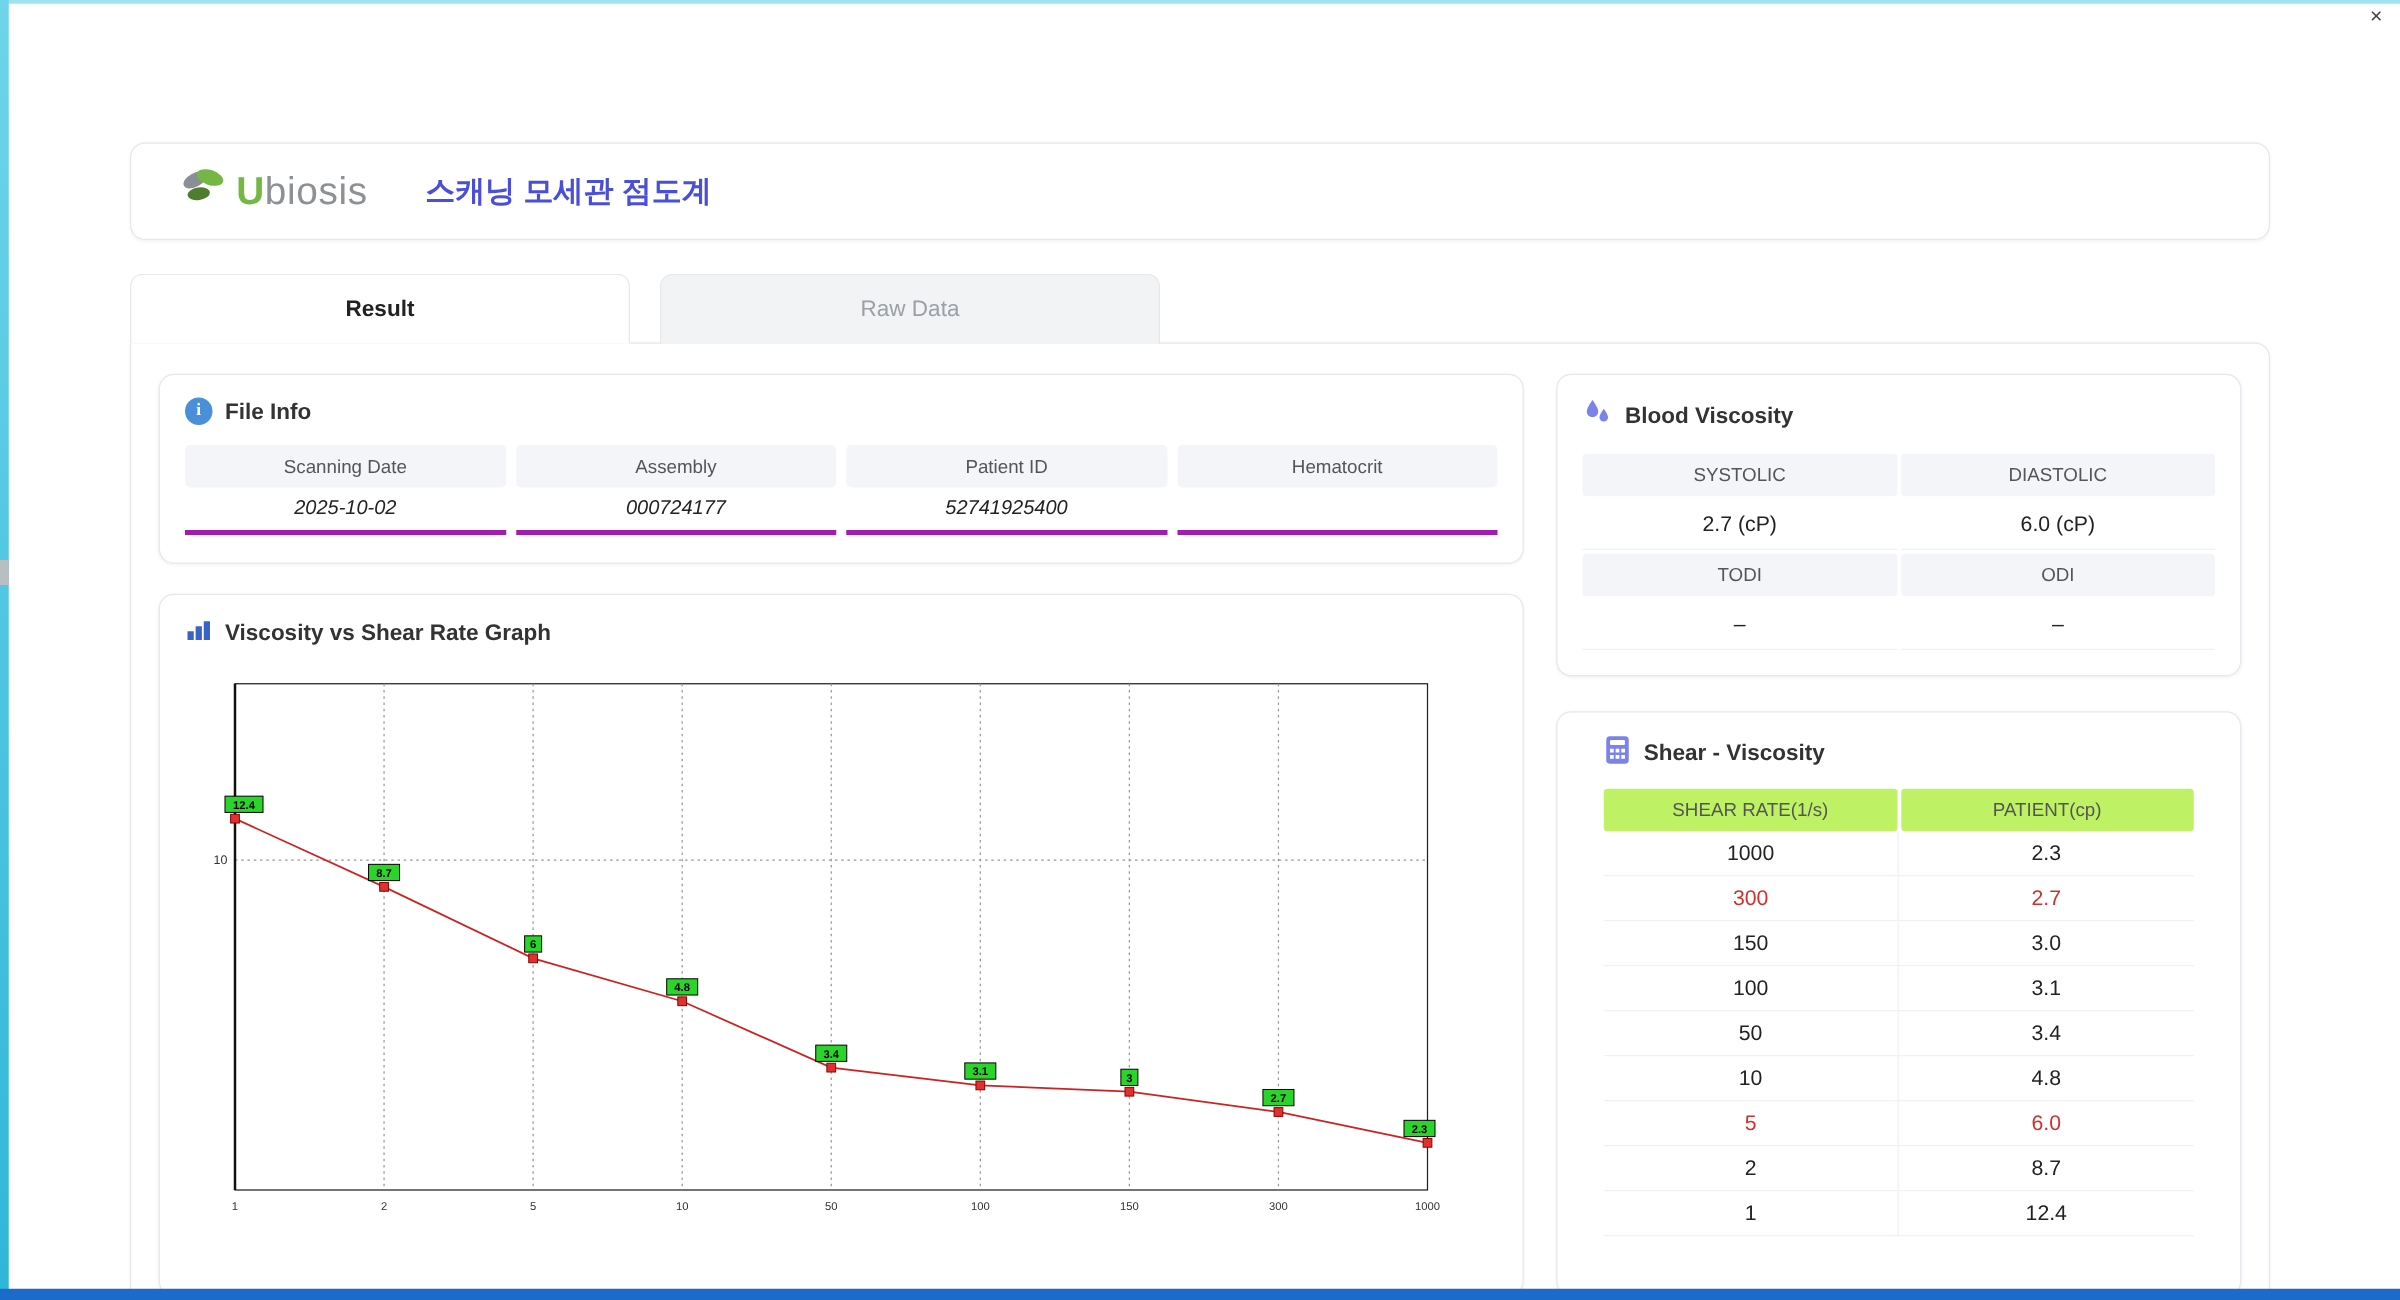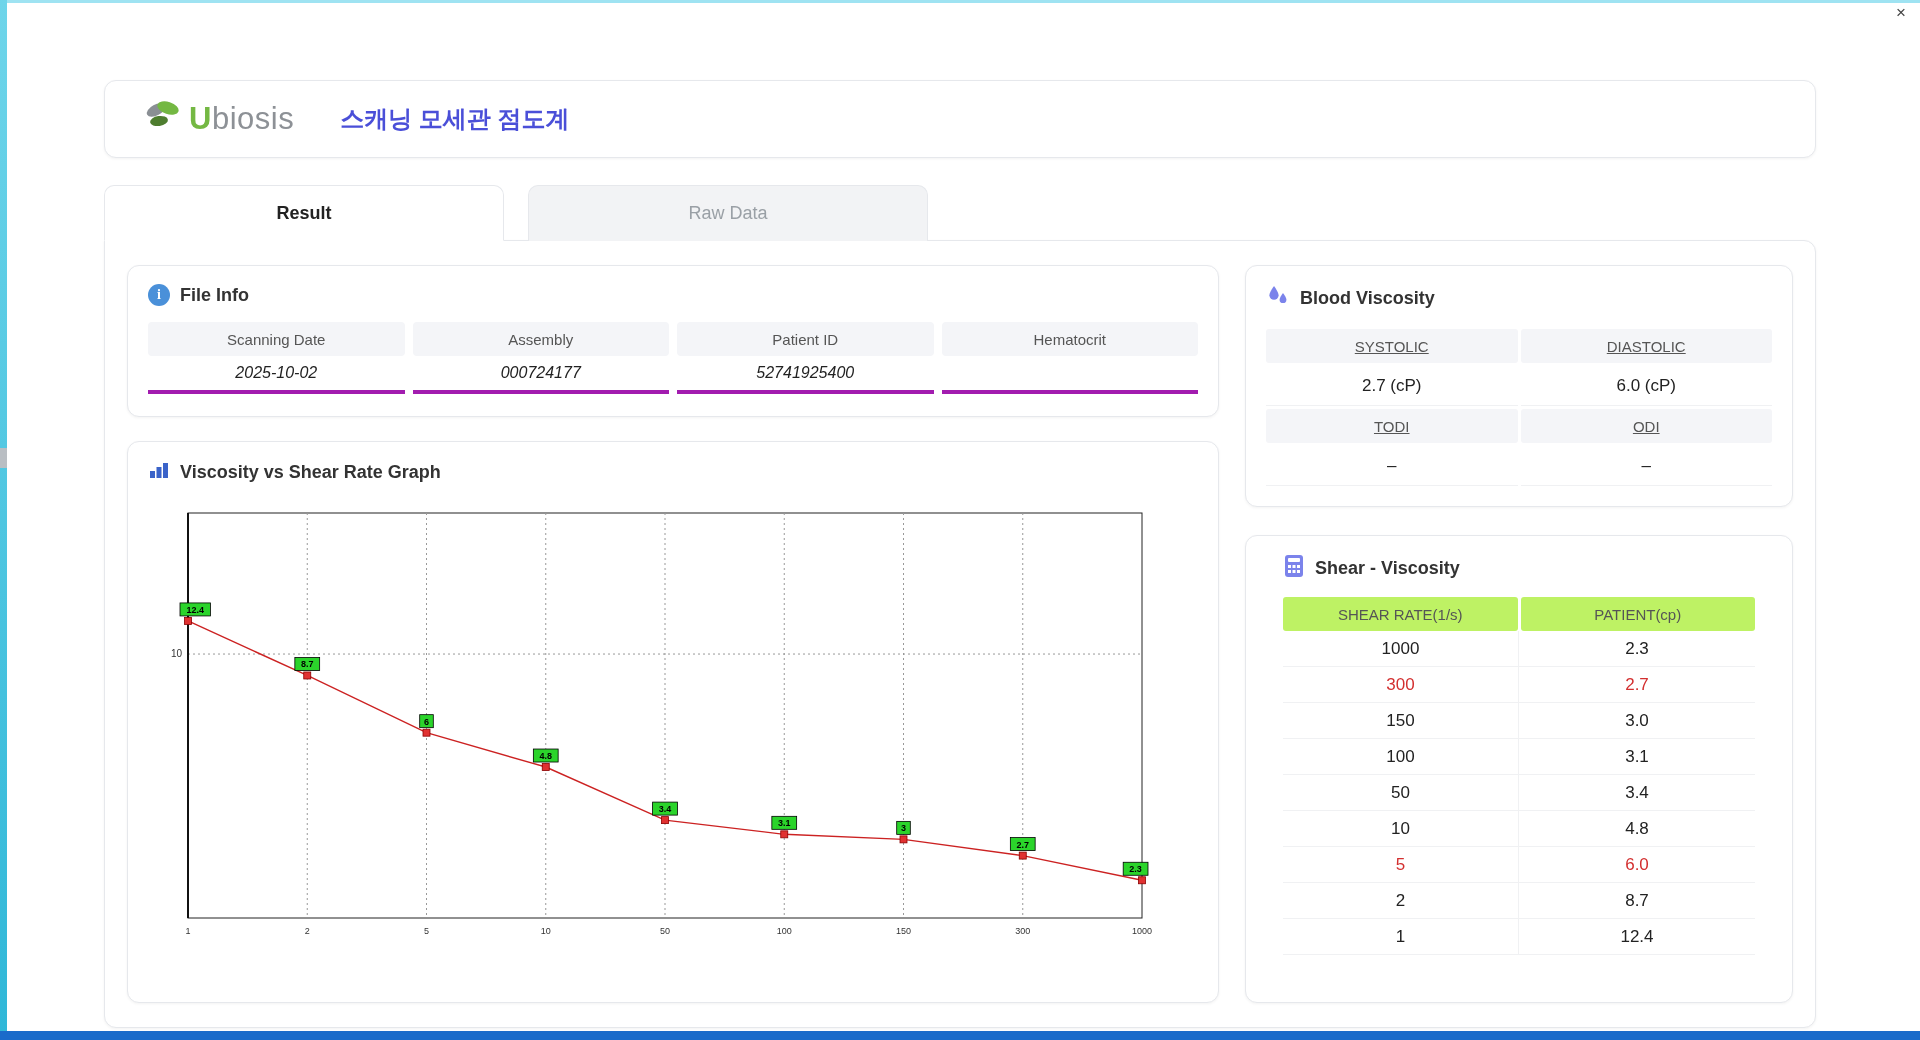--- a/index.html
+++ b/index.html
@@ -15,21 +15,21 @@
   .close-btn   { position:absolute; top:4px; right:14px; font-size:17px; color:#444; cursor:pointer;
                  line-height:18px; z-index:60;}
 
   .page { position:absolute; left:104px; top:80px; width:1712px; }
 
   
   .card { background:#fff; border:1px solid #e6e8ec; border-radius:12px;
           box-shadow:0 1px 3px rgba(0,0,0,.05); }
 
   
-  .header-card { height:78px; display:flex; align-items:center; padding:4px 38px; }
+  .header-card { height:78px; display:flex; align-items:center; padding:4px 38px;margin-top:34px; }
   .logo { display:flex; align-items:center; gap:2px; }
   .logo-text { font-size:31px; letter-spacing:.5px; }
   .logo-u { color:#74b843; font-weight:bold; }
   .logo-rest { color:#8d9196; }
   .app-title { margin-left:46px; font-size:24px; font-weight:bold; color:#4a4fd8; }
 
   
   .tabs { display:flex; margin-top:27px; gap:24px; position:relative; z-index:3; }
   .tab { width:400px; height:56px; display:flex; align-items:center; justify-content:center;
          border:1px solid #e6e8ec; border-radius:10px 10px 0 0; font-size:18px; cursor:pointer; }
@@ -53,21 +53,21 @@
              color:#222; border-bottom:4px solid #a21caf;font-style:italic; }
 
   
   .graph-card { padding:18px 20px 16px; flex:1; }
   .chart-wrap { margin-top:14px; }
 
   
   .bv-card { padding:18px 20px 20px; }
   .bv-grid { display:grid; grid-template-columns:1fr 1fr; gap:3px; margin-top:16px; }
   .bv-head { background:#f4f5f8; height:34px; display:flex; align-items:center; justify-content:center;
-             font-size:15px; color:#555; border-radius:3px;text-decoration:underline; }
+             font-size:15px; color:#555; border-radius:3px; }
   .bv-val  { height:40px; display:flex; align-items:center; justify-content:center; font-size:17px;
              color:#222; border-bottom:1px solid #f0f1f3; }
 
   
   .sv-card { padding:18px 37px 20px; flex:1; }
   .sv-table { margin-top:14px; }
   .sv-hrow { display:grid; grid-template-columns:1fr 1fr; gap:3px; }
   .sv-hcell { background:#bef264; height:34px; display:flex; align-items:center; justify-content:center;
               font-size:15px; color:#555; border-radius:3px; }
   .sv-row { display:grid; grid-template-columns:1fr 1fr; }

